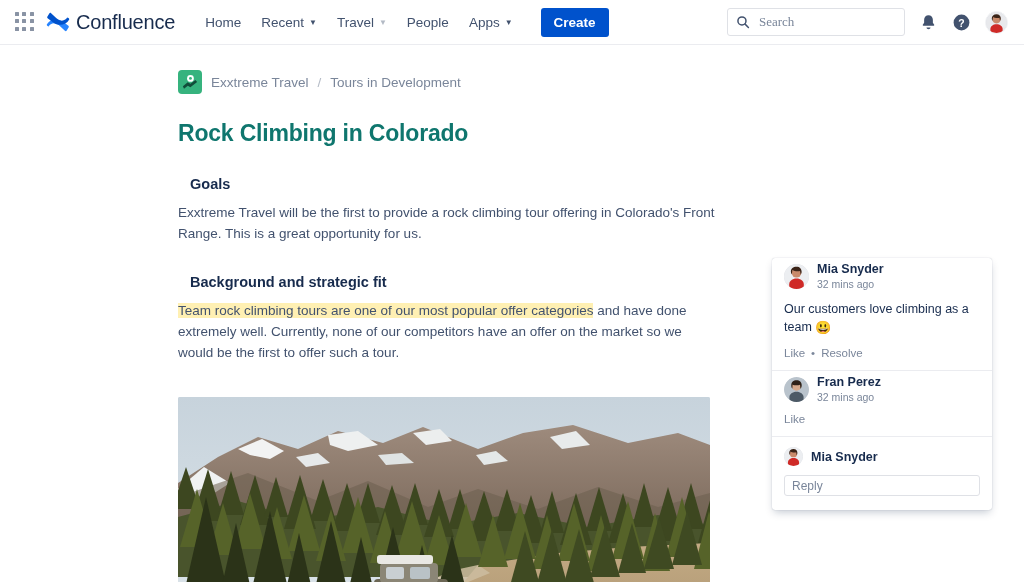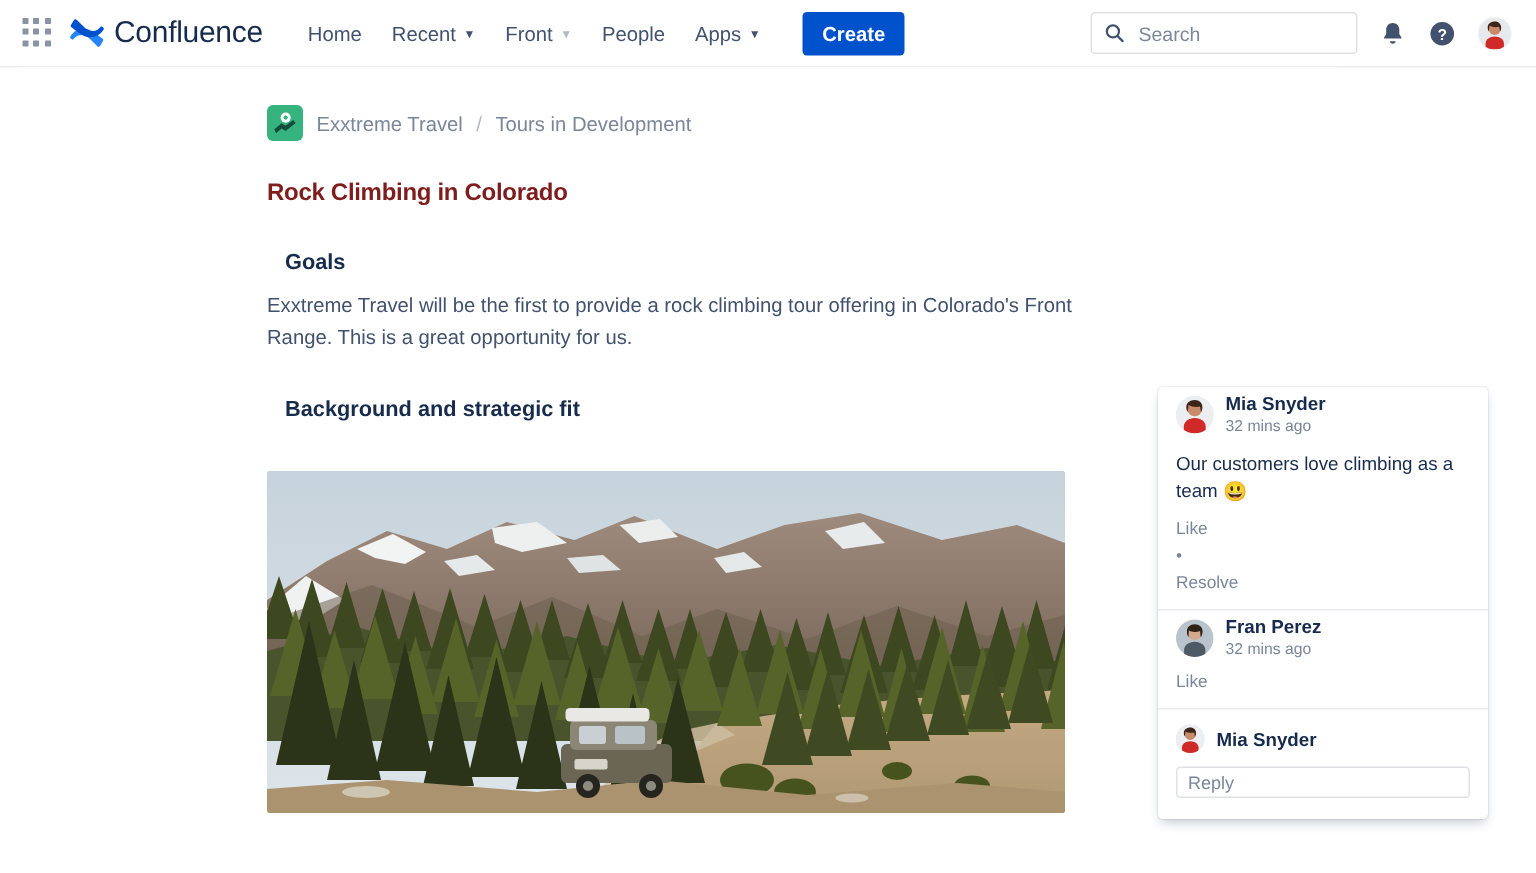--- a/index.html
+++ b/index.html
@@ -61,21 +61,21 @@
   .search-box {
     width: 178px; height: 28px;
     border: 1px solid #dfe1e6; border-radius: 3px;
     background: #ffffff;
     display: flex; align-items: center; padding: 0 8px; gap: 7px;
     cursor: text;
   }
   .search-input {
     border: none; outline: none; background: transparent;
     font-size: 13px; color: #7f1d1d; width: 100%;
-    font-family: Liberation Sans, sans-serif;
+    font-family: Liberation Serif, serif;
   }
   .search-input::placeholder { color: #7a869a; }
   .icon-btn { cursor: pointer; display: flex; align-items: center; justify-content: center; }
   .avatar {
     border-radius: 50%; overflow: hidden; flex: none;
     background: #dfe1e6; position: relative;
   }
 
   
   #content {
@@ -89,21 +89,21 @@
     width: 24px; height: 24px; border-radius: 4px;
     background: #36b37e; flex: none;
     display: flex; align-items: center; justify-content: center;
   }
   .crumb-link {
     font-size: 13.5px; color: #7a869a; cursor: pointer;
   }
   .crumb-sep { font-size: 13.5px; color: #b3bac5; }
 
   .page-title {
-    font-size: 16px; font-weight: bold; color: #7f1d1d;
+    font-size: 23px; font-weight: bold; color: #0f766e;
     margin: 26px 0 0 0; letter-spacing: -0.2px;
   }
   .sec-heading {
     font-size: 14.5px; font-weight: bold; color: #172b4d;
     margin: 29px 0 0 12px;
   }
   .para {
     font-size: 13.5px; color: #42526e; line-height: 1.55;
     margin: 11px 0 0 0;
   }
@@ -141,21 +141,21 @@
     border-bottom: 1px solid #ebecf0;
   }
   .comment:last-of-type { border-bottom: 1px solid #ebecf0; }
   .c-head { display: flex; align-items: center; gap: 8px; }
   .c-name { font-size: 12.5px; font-weight: bold; color: #172b4d; line-height: 1.2; cursor: pointer; }
   .c-time { font-size: 10.5px; color: #7a869a; line-height: 1.3; margin-top: 1px; }
   .c-body {
     font-size: 12.5px; color: #172b4d; line-height: 1.45;
     margin: 8px 0 0 0;
   }
-  .c-actions { margin-top: 9px; display: flex; gap: 6px; flex-direction: column; }
+  .c-actions { margin-top: 9px; display: flex; align-items: center; gap: 6px; }
   .c-action { font-size: 11.5px; color: #7a869a; cursor: pointer; }
   .c-dot { font-size: 11.5px; color: #7a869a; }
 
   .reply-zone { padding: 10px 12px 14px 12px; }
   .reply-head { display: flex; align-items: center; gap: 8px; }
   .reply-name { font-size: 12.5px; font-weight: bold; color: #172b4d; }
   .reply-input {
     margin-top: 9px; width: 100%; height: 21px;
     border: 1px solid #dfe1e6; border-radius: 3px;
     background: #ffffff; outline: none;
@@ -195,21 +195,21 @@
 
   <div class="nav-items">
     <div class="nav-item">
       <span>Home</span>
     </div>
     <div class="nav-item">
       <span>Recent</span>
       <span class="caret">▼</span>
     </div>
     <div class="nav-item">
-      <span>Front</span>
+      <span>Travel</span>
       <span class="caret dim">▼</span>
     </div>
     <div class="nav-item">
       <span>People</span>
     </div>
     <div class="nav-item">
       <span>Apps</span>
       <span class="caret">▼</span>
     </div>
     <button class="create-btn">Create</button>
@@ -266,20 +266,21 @@
       <span class="crumb-sep">/</span>
       <span class="crumb-link">Tours in Development</span>
     </div>
 
     <h1 class="page-title">Rock Climbing in Colorado</h1>
 
     <h2 class="sec-heading">Goals</h2>
     <p class="para">Exxtreme Travel will be the first to provide a rock climbing tour offering in Colorado's Front Range. This is a great opportunity for us.</p>
 
     <h2 class="sec-heading">Background and strategic fit</h2>
+    <p class="para"><span class="hl">Team rock climbing tours are one of our most popular offer categories</span><span> and have done extremely well. Currently, none of our competitors have an offer on the market so we would be the first to offer such a tour.</span></p>
 
     <div class="page-photo">
       <svg viewBox="0 0 532 228" preserveAspectRatio="none" aria-hidden="true">
         <defs>
           <linearGradient id="sky" x1="0" y1="0" x2="0" y2="1">
             <stop offset="0%" stop-color="#c7d3dc"></stop>
             <stop offset="100%" stop-color="#dde5ea"></stop>
           </linearGradient>
           <linearGradient id="rock" x1="0" y1="0" x2="0" y2="1">
             <stop offset="0%" stop-color="#9e8b7d"></stop>

